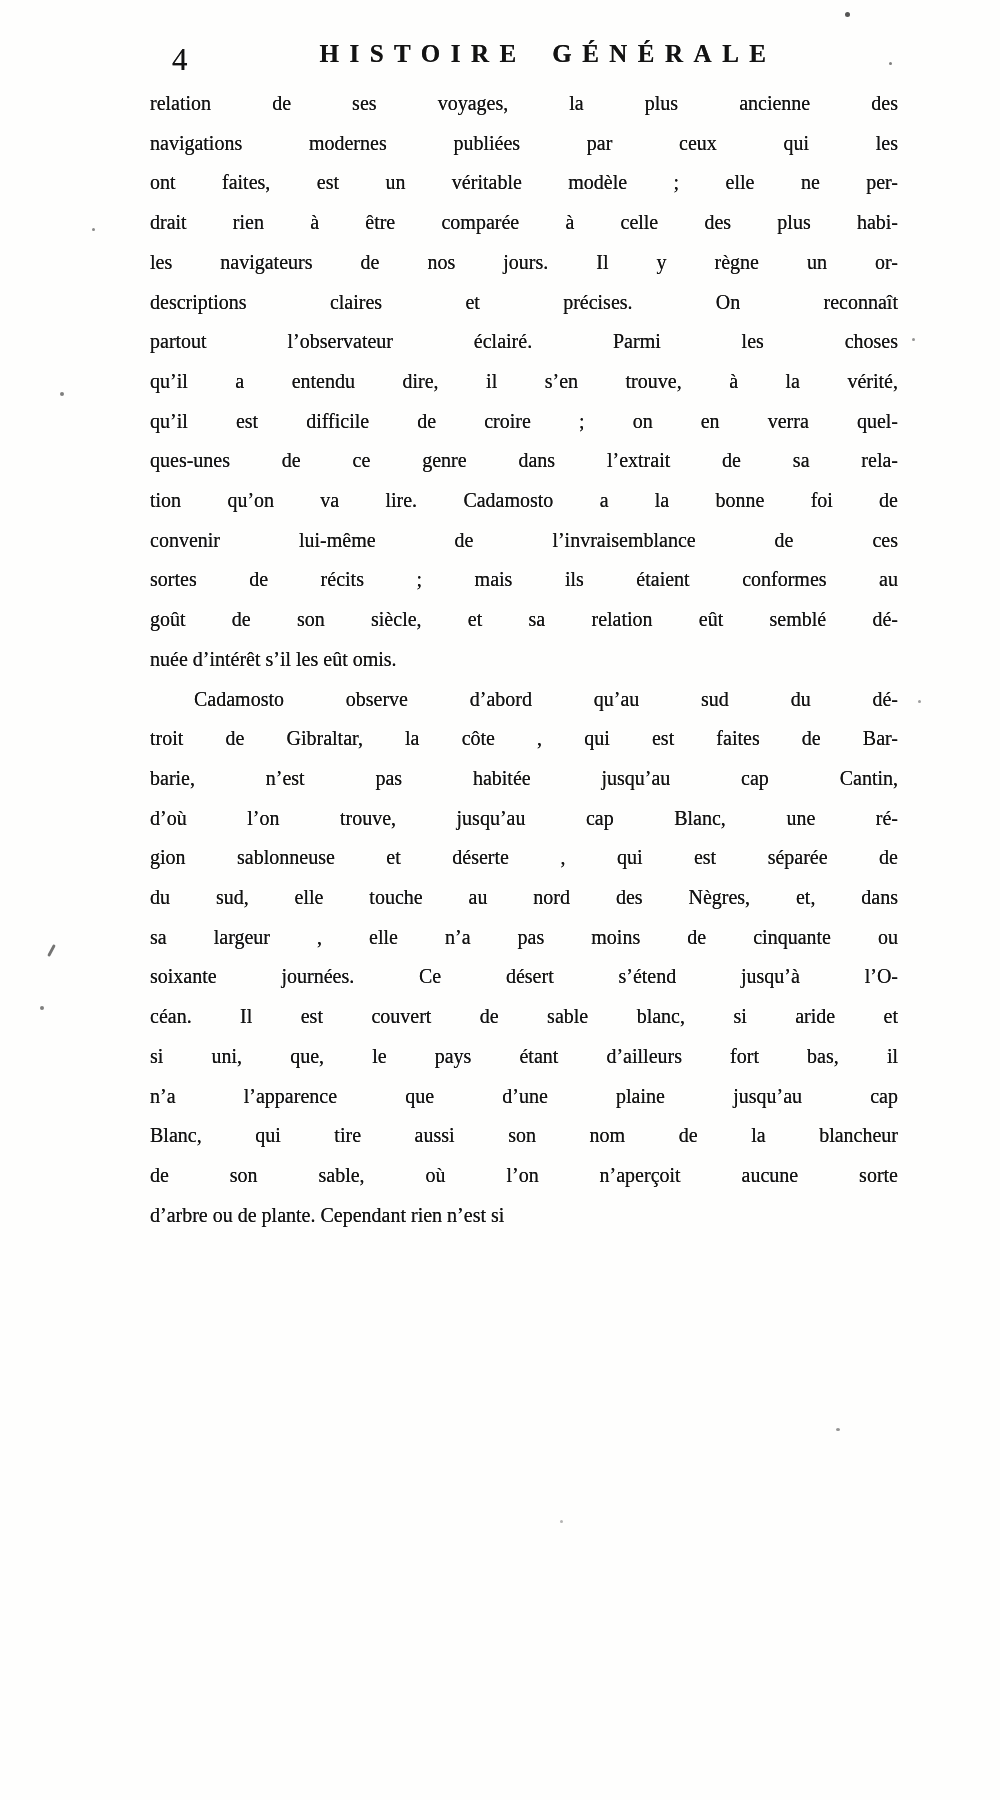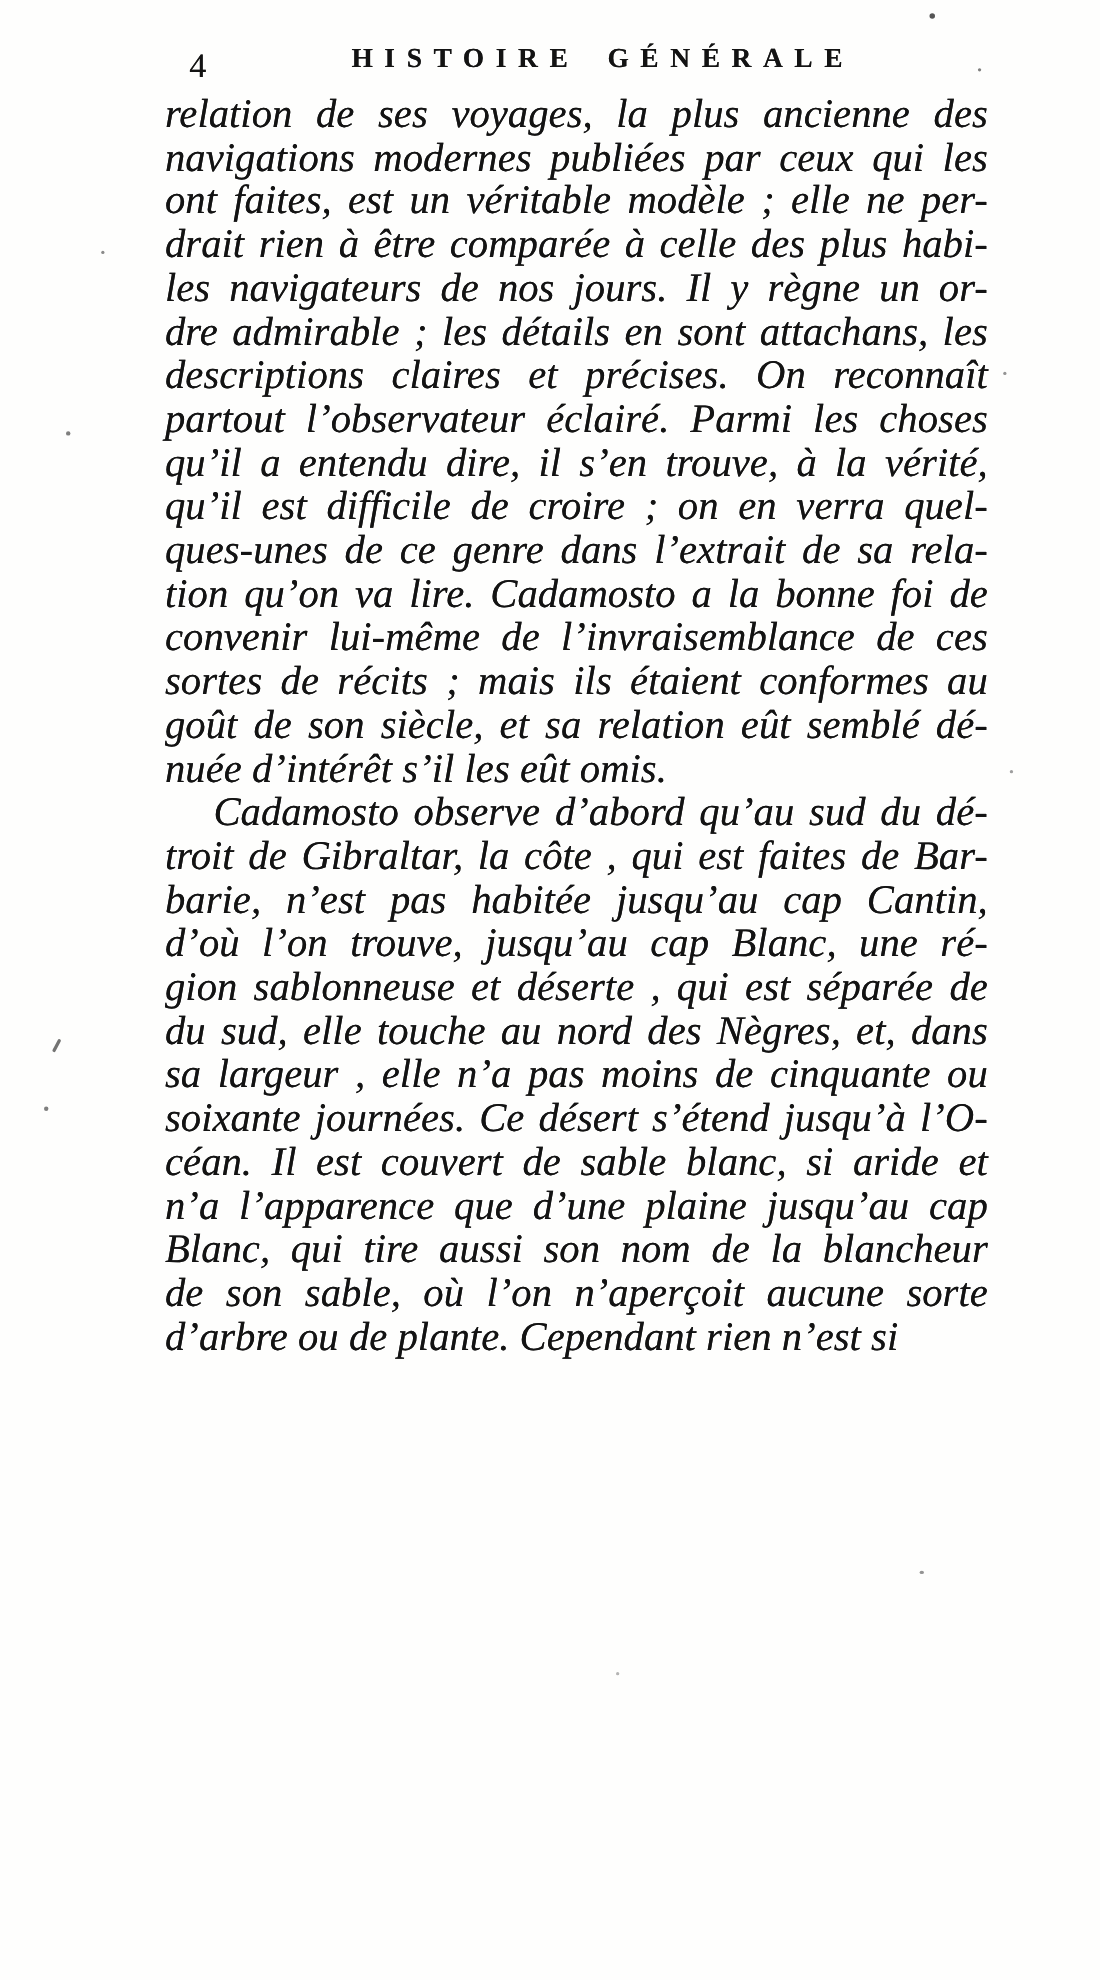--- a/index.html
+++ b/index.html
@@ -41,24 +41,23 @@
     white-space: nowrap;
     text-shadow: 0 0 0.6px rgba(10,10,10,0.75);
   }
 
   
   .text-block {
     position: absolute;
     top: 84px;
     left: 150px;
     width: 748px;
-    font-size: 37px;
+    font-size: 20px;
     line-height: 39.7px;
     text-shadow: 0 0 0.5px rgba(10,10,10,0.85);
-    font-style: italic;
   }
   .para { margin: 0; padding: 0; }
   .line {
     text-align: justify;
     text-align-last: justify;   
     white-space: normal;
     min-height: 39.7px;
   }
   .line.para-end { text-align-last: left; }   
   .line.indent   { padding-left: 44px; box-sizing: border-box; }
@@ -82,21 +81,20 @@
   </div>
 
   <div class="text-block">
 
     <div class="para">
       <div class="line">relation de ses voyages, la plus ancienne des</div>
       <div class="line">navigations modernes publiées par ceux qui les</div>
       <div class="line">ont faites, est un véritable modèle ; elle ne per-</div>
       <div class="line">drait rien à être comparée à celle des plus habi-</div>
       <div class="line">les navigateurs de nos jours. Il y règne un or-</div>
-      <div class="line">dre admirable ; les détails en sont attachans, les</div>
       <div class="line">descriptions claires et précises. On reconnaît</div>
       <div class="line">partout l’observateur éclairé. Parmi les choses</div>
       <div class="line">qu’il a entendu dire, il s’en trouve, à la vérité,</div>
       <div class="line">qu’il est difficile de croire ; on en verra quel-</div>
       <div class="line">ques-unes de ce genre dans l’extrait de sa rela-</div>
       <div class="line">tion qu’on va lire. Cadamosto a la bonne foi de</div>
       <div class="line">convenir lui-même de l’invraisemblance de ces</div>
       <div class="line">sortes de récits ; mais ils étaient conformes au</div>
       <div class="line">goût de son siècle, et sa relation eût semblé dé-</div>
       <div class="line para-end">nuée d’intérêt s’il les eût omis.</div>
@@ -105,20 +103,21 @@
     <div class="para">
       <div class="line indent">Cadamosto observe d’abord qu’au sud du dé-</div>
       <div class="line">troit de Gibraltar, la côte , qui est faites de Bar-</div>
       <div class="line">barie, n’est pas habitée jusqu’au cap Cantin,</div>
       <div class="line">d’où l’on trouve, jusqu’au cap Blanc, une ré-</div>
       <div class="line">gion sablonneuse et déserte , qui est séparée de</div>
       <div class="line">du sud, elle touche au nord des Nègres, et, dans</div>
       <div class="line">sa largeur , elle n’a pas moins de cinquante ou</div>
       <div class="line">soixante journées. Ce désert s’étend jusqu’à l’O-</div>
       <div class="line">céan. Il est couvert de sable blanc, si aride et</div>
+      <div class="line">si uni, que, le pays étant d’ailleurs fort bas, il</div>
       <div class="line">n’a l’apparence que d’une plaine jusqu’au cap</div>
       <div class="line">Blanc, qui tire aussi son nom de la blancheur</div>
       <div class="line">de son sable, où l’on n’aperçoit aucune sorte</div>
       <div class="line para-end">d’arbre ou de plante. Cependant rien n’est si</div>
     </div>
 
   </div>
 
   <div class="speck" style="left:845px; top:12px;  width:5px; height:5px; opacity:.8;"></div>
   <div class="speck" style="left:889px; top:62px;  width:3px; height:3px; opacity:.6;"></div>

